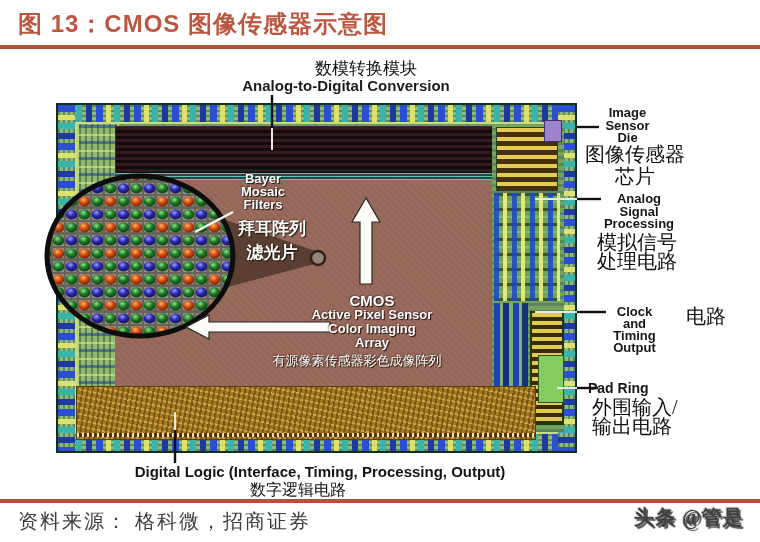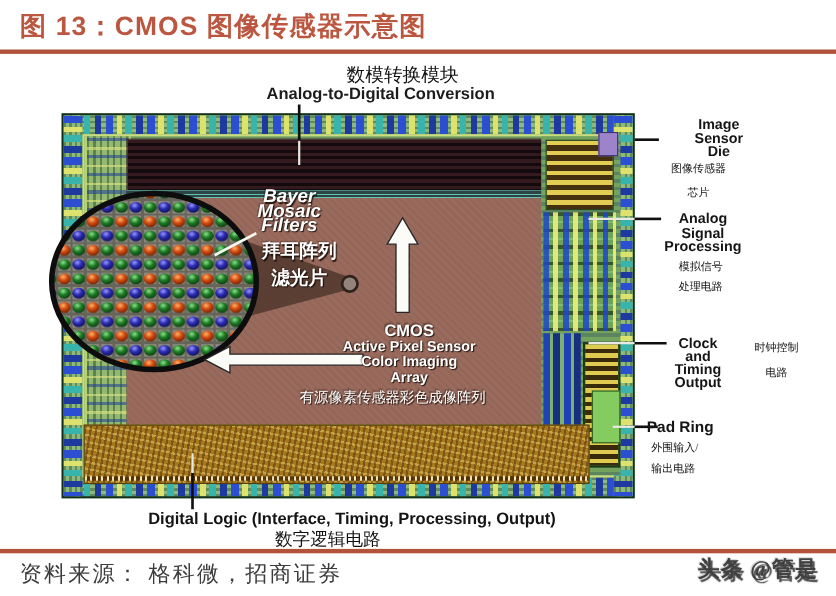--- a/index.html
+++ b/index.html
@@ -73,30 +73,30 @@
   
   .txt{position:absolute;z-index:3;}
   .cjk{font-family:"Liberation Serif",serif;}
   .ctr{text-align:center;}
   .bold{font-weight:bold;}
 
   .t-adc-cn{left:196px;top:57px;width:340px;font-size:17px;color:#111;}
   .t-adc-en{left:196px;top:77px;width:300px;font-size:15px;font-weight:bold;color:#1c1c1c;}
 
   .wht{color:#ffffff;text-shadow:1px 1px 1px rgba(20,10,5,.9),-1px -1px 1px rgba(20,10,5,.35);}
-  .t-bayer{left:208px;top:172px;width:110px;font-size:17px;font-weight:bold;line-height:13px;font-style:italic;}
+  .t-bayer{left:208px;top:172px;width:110px;font-size:13px;font-weight:bold;line-height:13px;}
   .t-bayer-cn{left:212px;top:217px;width:120px;font-size:17px;line-height:24px;font-weight:bold;}
   .t-cmos{left:282px;top:294px;width:180px;line-height:14px;}
   .t-cmos .l1{font-size:15px;}
   .t-cmos .ln{font-size:13px;}
   .t-cmos-cn{left:212px;top:352px;width:290px;font-size:13px;font-weight:normal;}
 
   .rlab-en{font-size:13px;font-weight:bold;line-height:12.5px;color:#151515;}
-  .rlab-cn{font-size:10px;color:#111;}
-  .g1-en{left:606px;top:107px;width:95px;}
+  .rlab-cn{font-size:20px;color:#111;}
+  .g1-en{left:580px;top:107px;width:95px;}
   .g1-cn{left:575px;top:143px;width:120px;line-height:22px;}
   .g2-en{left:580px;top:193px;width:118px;}
   .g2-cn{left:578px;top:233px;width:118px;line-height:19px;}
   .g3-en{left:602px;top:306px;width:65px;line-height:12px;}
   .g3-cn{left:664px;top:305px;width:84px;line-height:23px;}
   .g4-en{left:588px;top:382px;width:90px;font-size:14px;}
   .g4-cn{left:592px;top:398px;width:105px;line-height:19px;text-align:left;}
 
   .t-dl-en{left:60px;top:463px;width:520px;font-size:15px;font-weight:bold;color:#141414;}
   .t-dl-cn{left:38px;top:480px;width:520px;font-size:16px;color:#111;}
@@ -231,21 +231,20 @@
     <div>处理电路</div>
   </div>
 
   <div class="txt g3-en rlab-en ctr">
     <div>Clock</div>
     <div>and</div>
     <div>Timing</div>
     <div>Output</div>
   </div>
   <div class="txt g3-cn rlab-cn cjk ctr">
-    <div>时钟控制</div>
     <div>电路</div>
   </div>
 
   <div class="txt g4-en rlab-en">Pad Ring</div>
   <div class="txt g4-cn rlab-cn cjk">
     <div>外围输入/</div>
     <div>输出电路</div>
   </div>
 
   <div class="txt t-dl-en ctr">Digital Logic (Interface, Timing, Processing, Output)</div>

